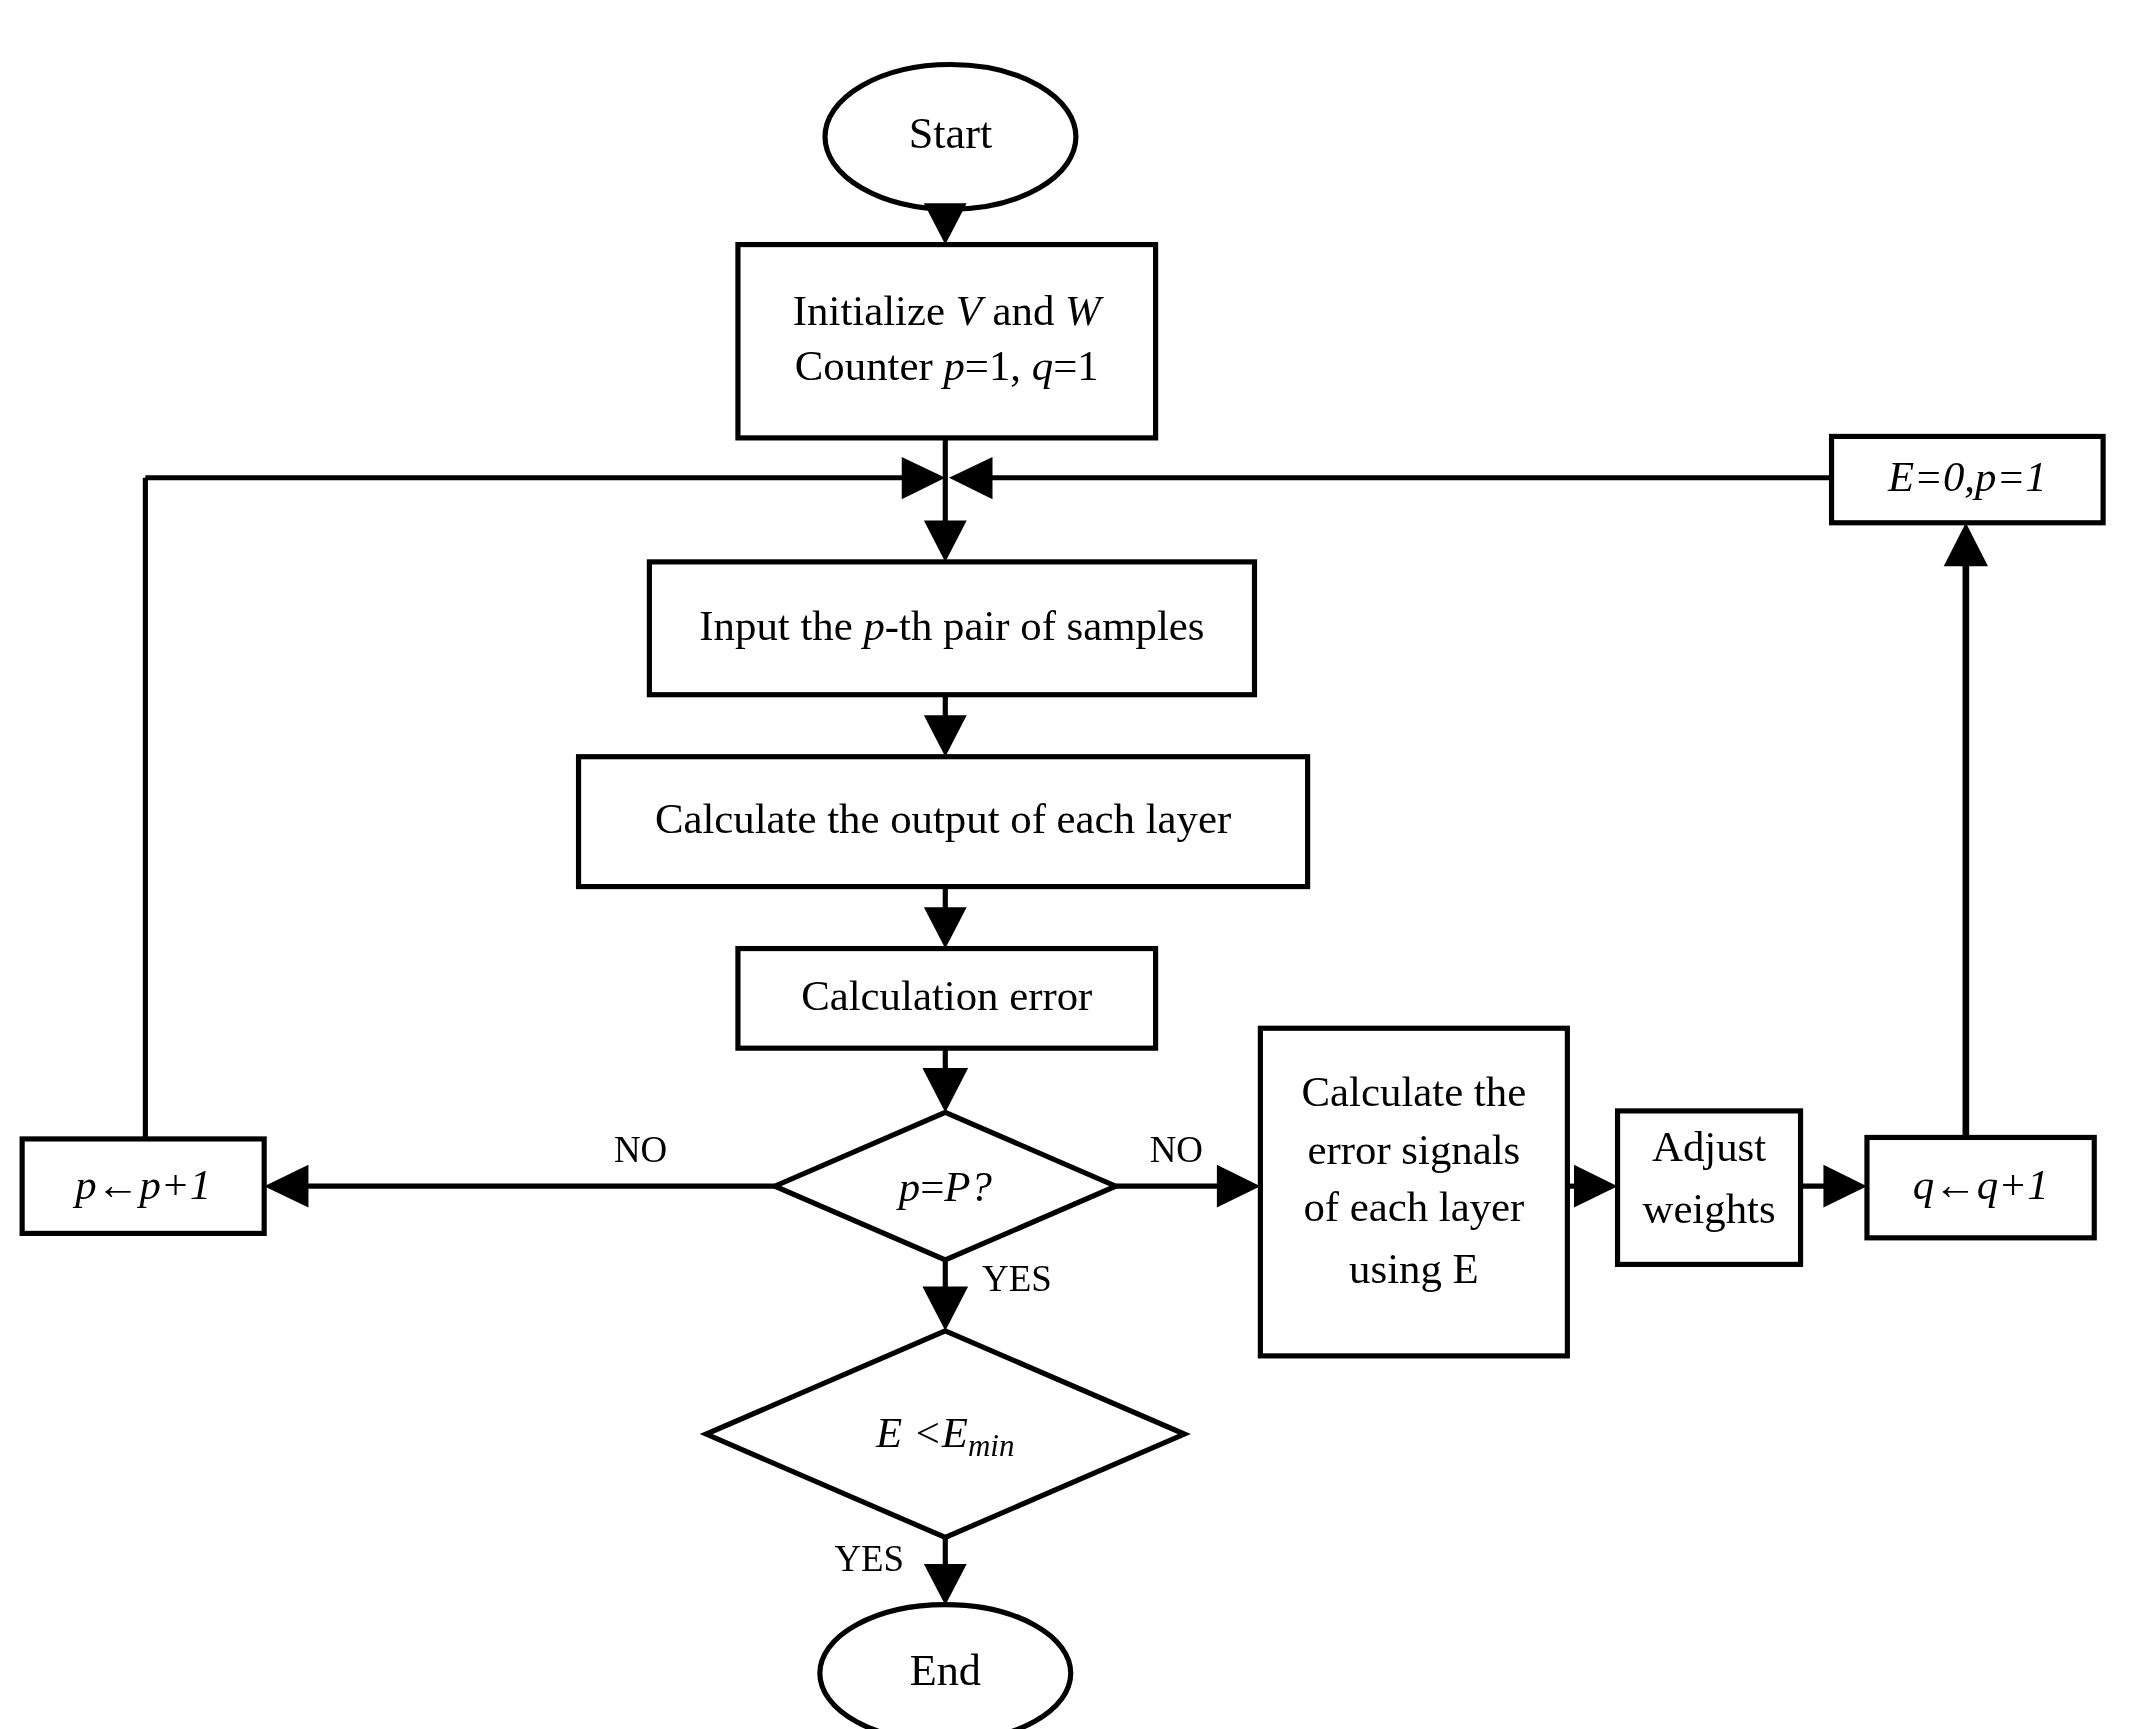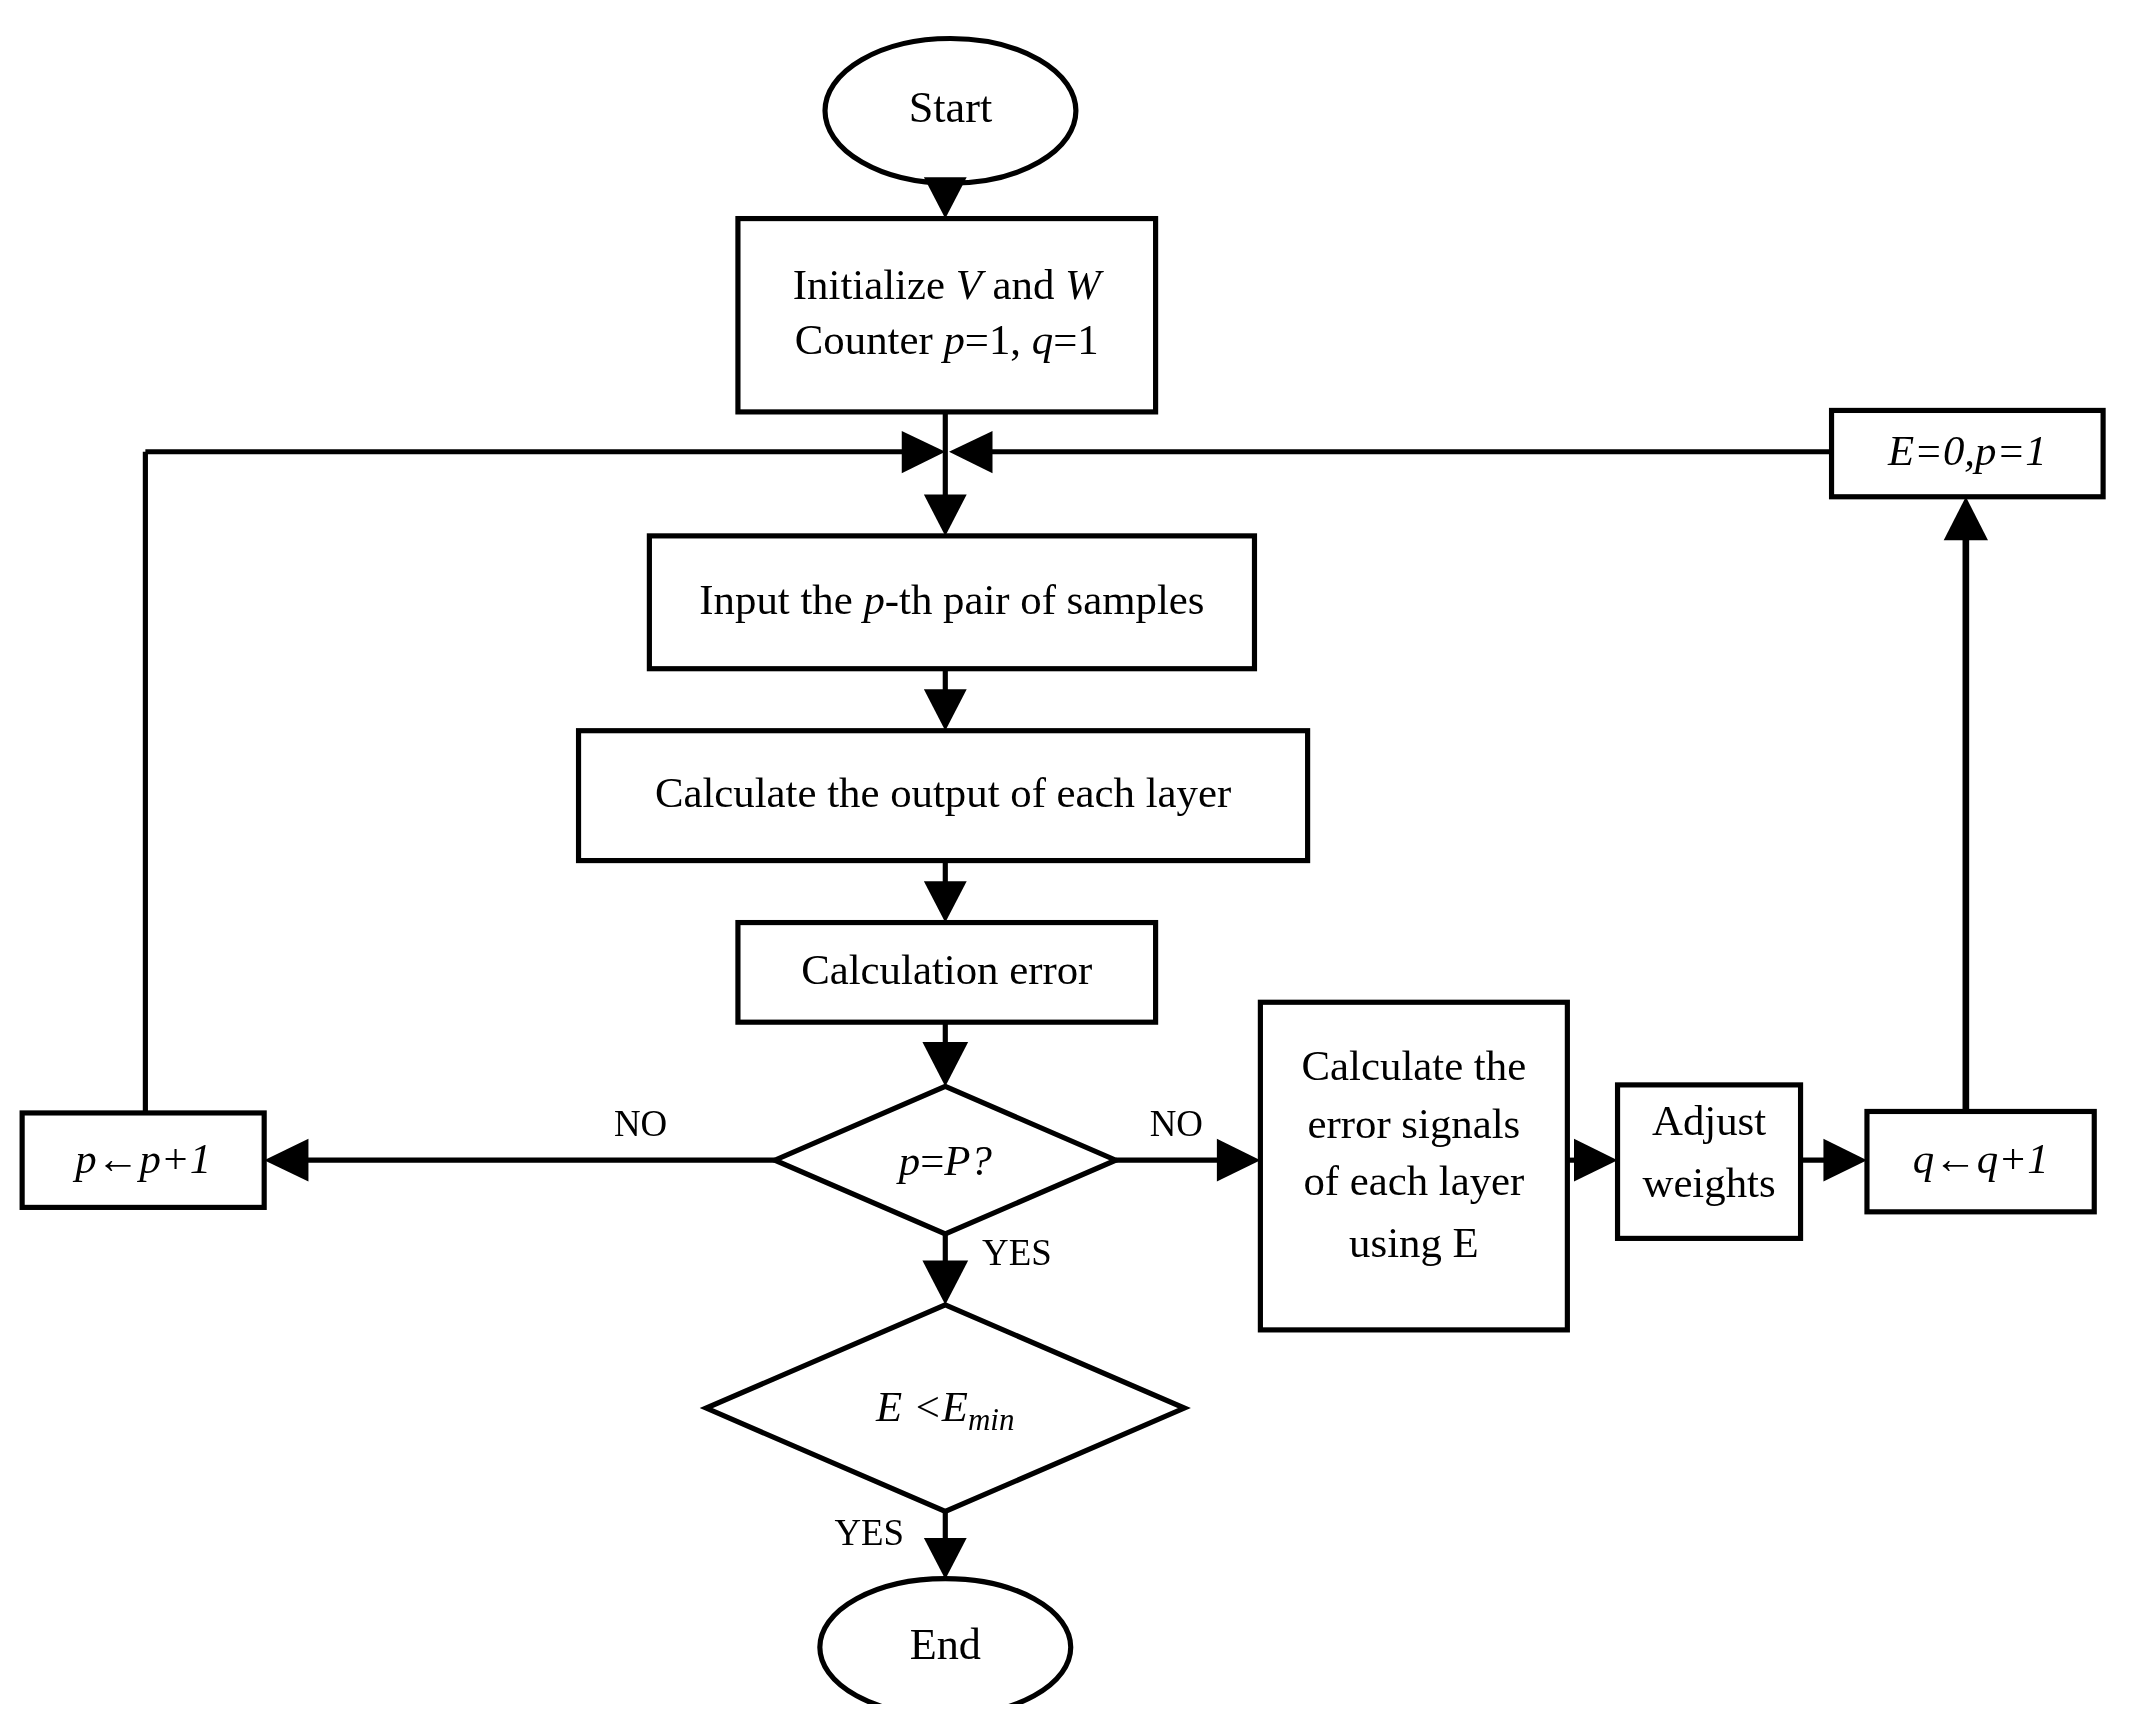--- a/index.html
+++ b/index.html
@@ -10,20 +10,21 @@
   }
   body {
     font-family: "Liberation Serif", "DejaVu Serif", serif;
   }
   #flowchart-root {
     position: relative;
     width: 2140px;
     height: 1704px;
     background: #ffffff;
     overflow: hidden;
+    margin-top: 26px;
   }
   svg.diagram {
     display: block;
     width: 2140px;
     height: 1730px;
   }
   .shape-stroke {
     fill: #ffffff;
     stroke: #000000;
     stroke-width: 7;

